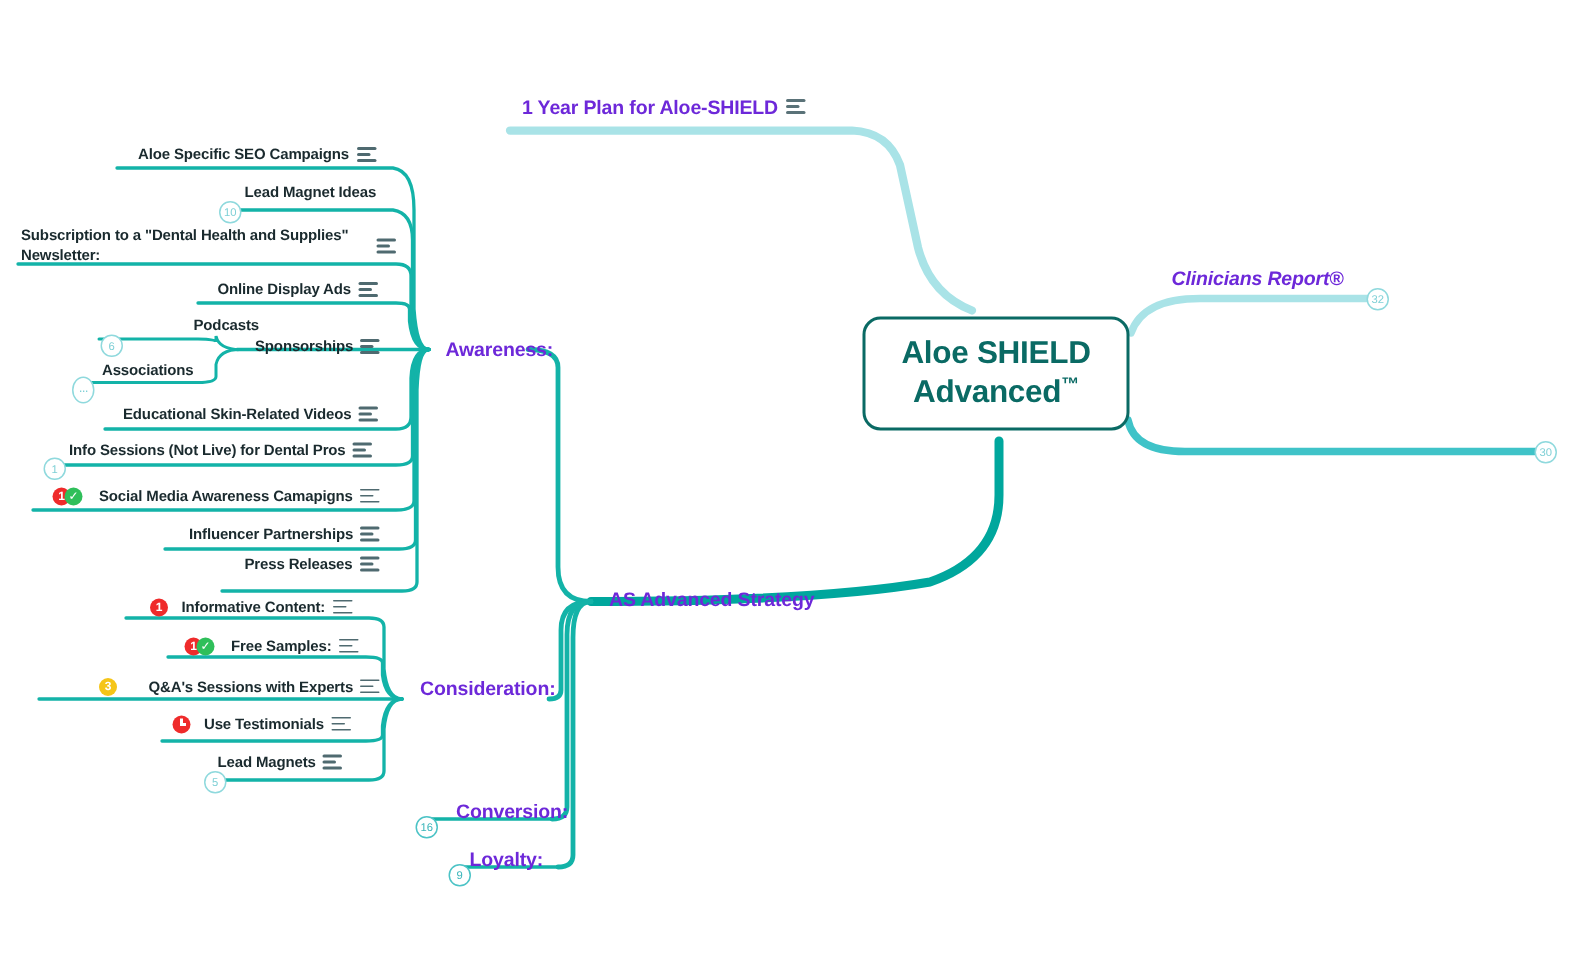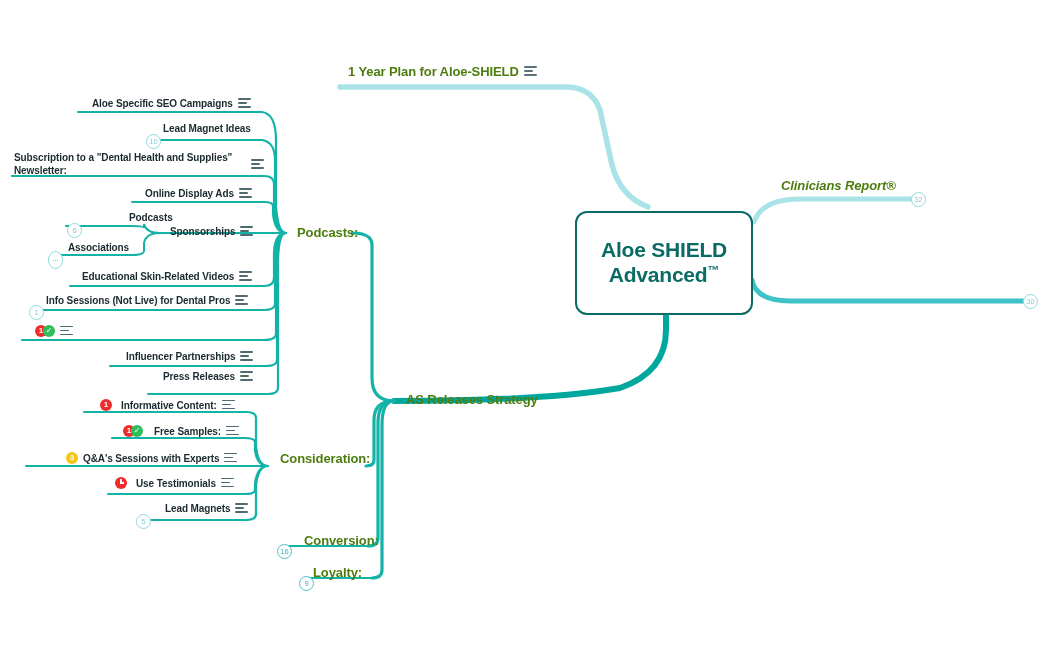--- a/index.html
+++ b/index.html
@@ -9,33 +9,33 @@
     overflow:hidden;position:relative;
   }
   #canvas{position:absolute;inset:0;width:1048px;height:650px;}
   svg.links{position:absolute;left:0;top:0;width:1048px;height:650px;pointer-events:none;}
 
   .node{position:absolute;white-space:nowrap;display:flex;align-items:center;gap:5px;}
   .node .txt{font-size:10px;color:#1a2a2e;font-weight:700;letter-spacing:-0.1px;}
 
   
   .central{
-    position:absolute;left:575px;top:211px;width:178px;height:104px;
+    position:absolute;left:575px;top:211px;width:178px;height:76px;
     border:2.5px solid #0a6a64;border-radius:12px;background:#ffffff;
     display:flex;align-items:center;justify-content:center;text-align:center;
     box-sizing:border-box;z-index:5;
   }
   .central .ctxt{
     font-size:21px;font-weight:bold;color:#0a6a64;line-height:1.18;
     letter-spacing:-0.2px;
   }
   .central .tm{font-size:12px;vertical-align:super;}
 
   
-  .mainlabel .txt{font-weight:bold;font-size:13px;color:#4d7c0f;}
+  .mainlabel .txt{font-weight:bold;font-size:13px;color:#6d28d9;}
   .mainlabel.italic .txt{font-style:italic;}
 
   
   .noteicon{display:inline-block;width:13px;height:11px;position:relative;flex:none;}
   .noteicon i{position:absolute;left:0;height:1.8px;background:#4f6a70;border-radius:1px;display:block;}
   .noteicon i:nth-child(1){top:0px;width:13px;}
   .noteicon i:nth-child(2){top:4px;width:9px;}
   .noteicon i:nth-child(3){top:8px;width:13px;}
   .noteicon.big i{background:#5a7278;}
 
@@ -143,25 +143,25 @@
   </div>
 
   <div class="node mainlabel italic" style="left:781px;top:178px;">
     <span class="txt">Clinicians Report®</span>
   </div>
   <div class="badge" style="position:absolute;left:911px;top:192px;">32</div>
 
   <div class="badge" style="position:absolute;left:1023px;top:294px;">30</div>
 
   <div class="node mainlabel" style="left:406px;top:392px;">
-    <span class="txt">AS Releases Strategy</span>
+    <span class="txt">AS Advanced Strategy</span>
   </div>
 
   <div class="node mainlabel" style="left:297px;top:225px;">
-    <span class="txt">Podcasts:</span>
+    <span class="txt">Awareness:</span>
   </div>
 
   <div class="node mainlabel" style="left:280px;top:451px;">
     <span class="txt">Consideration:</span>
   </div>
 
   <div class="node mainlabel" style="left:304px;top:533px;">
     <span class="txt">Conversion:</span>
   </div>
   <div class="badge teal" style="position:absolute;left:277px;top:544px;">16</div>
@@ -239,20 +239,21 @@
         <i></i>
       </span>
   </div>
   <div class="badge" style="position:absolute;left:29px;top:305px;">1</div>
 
   <div class="node" style="left:35px;top:325px;">
     <span class="iconwrap">
       <span class="pri p1">1</span>
       <span class="chk">✓</span>
     </span>
+    <span class="txt" style="margin-left:6px;">Social Media Awareness Camapigns</span>
     <span class="noteicon">
         <i></i>
         <i></i>
         <i></i>
       </span>
   </div>
 
   <div class="node" style="left:126px;top:351px;">
     <span class="txt">Influencer Partnerships</span>
     <span class="noteicon">
@@ -289,39 +290,39 @@
     <span class="txt" style="margin-left:6px;">Free Samples:</span>
     <span class="noteicon">
         <i></i>
         <i></i>
         <i></i>
       </span>
   </div>
 
   <div class="node" style="left:66px;top:452px;">
     <span class="pri p3">3</span>
-    <span class="txt" style="margin-left:0;">Q&amp;A's Sessions with Experts</span>
+    <span class="txt" style="margin-left:16px;">Q&amp;A's Sessions with Experts</span>
     <span class="noteicon">
         <i></i>
         <i></i>
         <i></i>
       </span>
   </div>
 
   <div class="node" style="left:115px;top:477px;">
     <span class="clock"></span>
     <span class="txt" style="margin-left:4px;">Use Testimonials</span>
     <span class="noteicon">
         <i></i>
         <i></i>
         <i></i>
       </span>
   </div>
 
-  <div class="node" style="left:165px;top:503px;">
+  <div class="node" style="left:145px;top:503px;">
     <span class="txt">Lead Magnets</span>
     <span class="noteicon">
         <i></i>
         <i></i>
         <i></i>
       </span>
   </div>
   <div class="badge" style="position:absolute;left:136px;top:514px;">5</div>
 
 </div>

